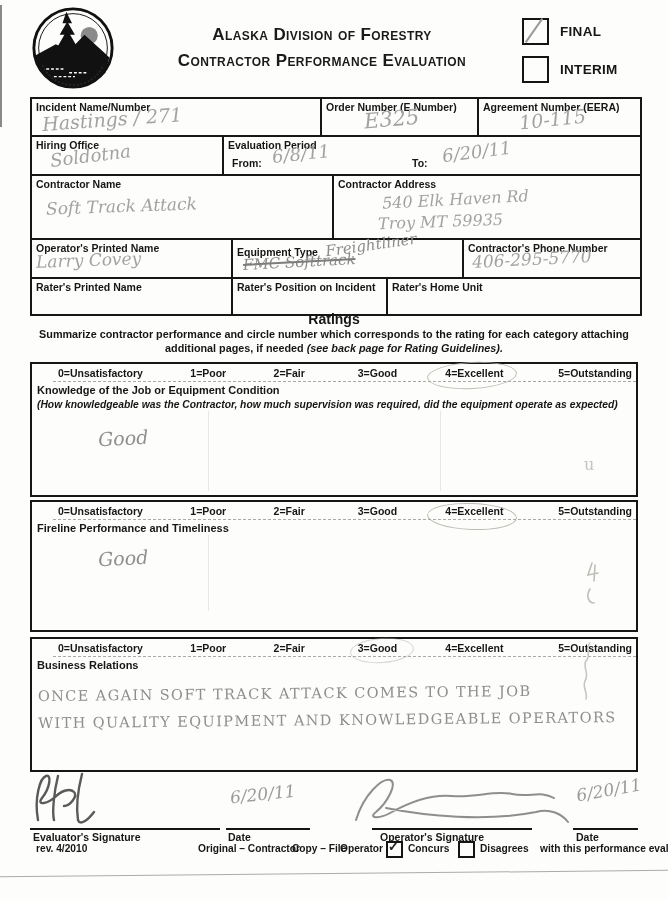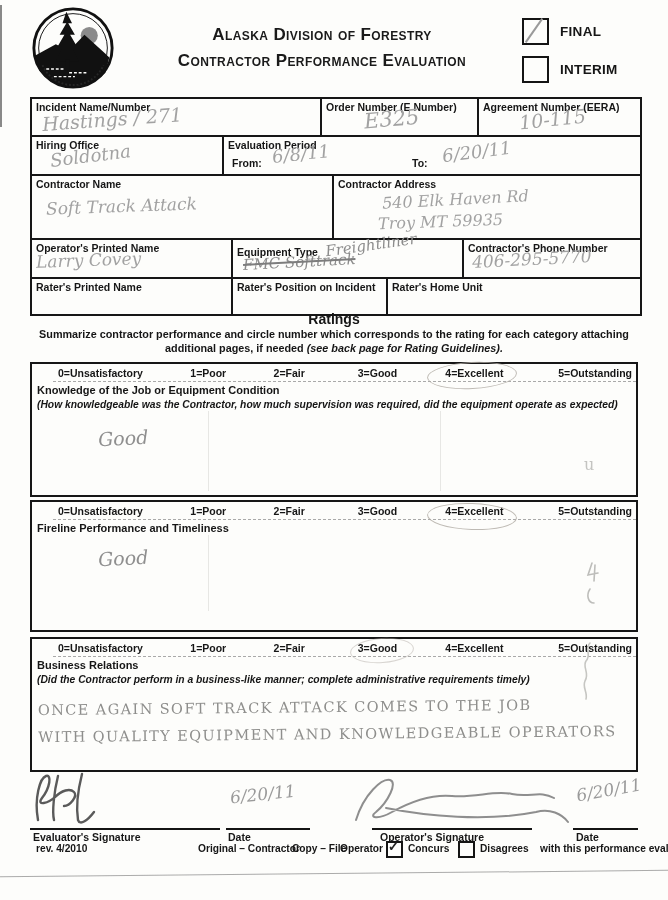--- a/index.html
+++ b/index.html
@@ -245,21 +245,20 @@
   <div class="rblock rb3">
     <div class="scale">
       <span class="sc sc0">0=Unsatisfactory</span>
       <span class="sc sc1">1=Poor</span>
       <span class="sc sc2">2=Fair</span>
       <span class="sc sc3"><span>3=Good</span><span class="circle circle-good"></span></span>
       <span class="sc sc4">4=Excellent</span>
       <span class="sc sc5">5=Outstanding</span>
     </div>
     <div class="btitle">Business Relations</div>
-    <div class="bdesc">(Did the Contractor perform in a business-like manner; complete administrative requirements timely)</div>
     <svg style="position:absolute; right:38px; top:2px" width="20" height="62">
       <path d="M12,2 C6,8 14,14 8,20 C4,26 12,32 7,40 C4,46 10,52 8,58" stroke="#c6c6c2" stroke-width="1.6" fill="none" stroke-linecap="round"></path>
     </svg>
     <div class="comment">
       <span>ONCE AGAIN SOFT TRACK ATTACK COMES TO THE JOB</span>
       <span>WITH QUALITY EQUIPMENT AND KNOWLEDGEABLE OPERATORS</span>
     </div>
   </div>
 
   <div class="sigs">

